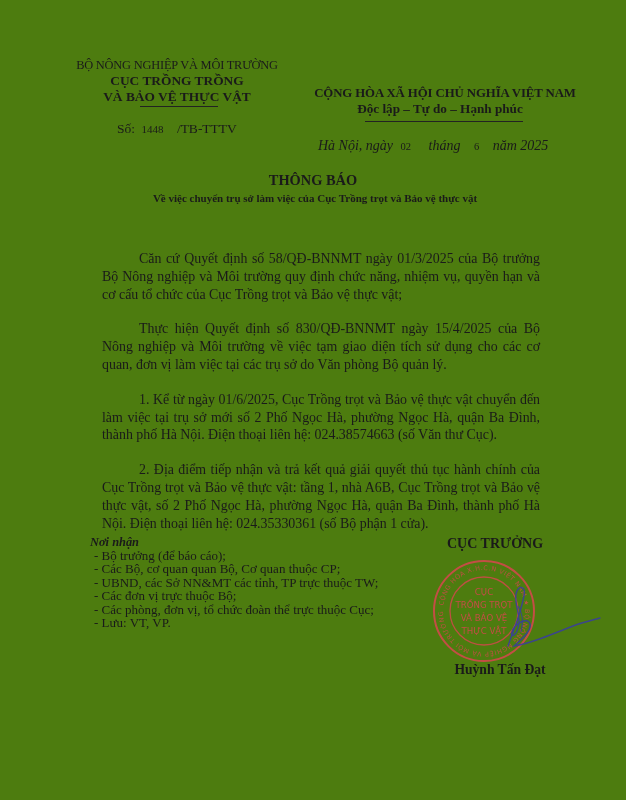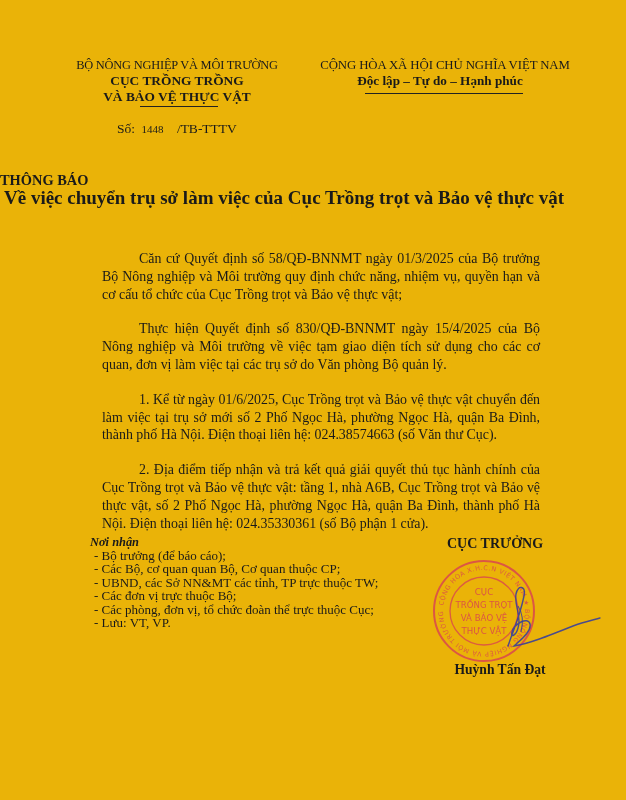--- a/index.html
+++ b/index.html
@@ -12,21 +12,21 @@
       height: 800px;
       position: relative;
       overflow: hidden;
       font-family: "Liberation Serif", "DejaVu Serif", serif;
       color: #1a1a1a;
     }
     .page {
       position: absolute;
       left: 0; top: 0;
       width: 626px; height: 800px;
-      background: #eab308;
+      background: #4d7c0f;
     }
     
     .hdr-left {
       position: absolute;
       left: 62px;
       top: 58px;
       width: 230px;
       text-align: center;
     }
     .hdr-left .ministry {
@@ -63,24 +63,25 @@
     
     .hdr-right {
       position: absolute;
       left: 305px;
       top: 58px;
       width: 280px;
       text-align: center;
     }
     .hdr-right .nation {
       font-size: 12.8px;
-      font-weight: normal;
+      font-weight: bold;
       white-space: nowrap;
       line-height: 15px;
       letter-spacing: -0.1px;
+      margin-top: 28px;
     }
     .hdr-right .motto {
       font-size: 13.2px;
       font-weight: bold;
       line-height: 16px;
       white-space: nowrap;
       margin-left: -10px;
     }
     .hdr-right .motto-underline {
       display: block;
@@ -109,29 +110,29 @@
       font-size: 10.5px;
       margin: 0 10px 0 10px;
     }
 
     
     .title-block {
       position: absolute;
       left: 0;
       top: 172px;
       width: 626px;
-      text-align: left;
+      text-align: center;
     }
     .title-block .title {
       font-size: 14.4px;
       font-weight: bold;
       line-height: 17px;
     }
     .title-block .subtitle {
-      font-size: 19px;
+      font-size: 11px;
       font-weight: bold;
       line-height: 18px;
       margin-left: 4px;
     }
 
     
     .body-text {
       position: absolute;
       left: 85px;
       top: 233px;
@@ -228,20 +229,27 @@
       <span>Số:</span>
       <span class="num">1448</span>
       <span>/TB-TTTV</span>
     </div>
   </div>
 
   <div class="hdr-right">
     <div class="nation">CỘNG HÒA XÃ HỘI CHỦ NGHĨA VIỆT NAM</div>
     <div class="motto">Độc lập – Tự do – Hạnh phúc</div>
     <span class="motto-underline"></span>
+    <div class="dateline">
+      <span>Hà Nội, ngày</span>
+      <span class="dnum">02</span>
+      <span>tháng</span>
+      <span class="mnum">6</span>
+      <span>năm 2025</span>
+    </div>
   </div>
 
   <div class="title-block">
     <div class="title">THÔNG BÁO</div>
     <div class="subtitle">Về việc chuyển trụ sở làm việc của Cục Trồng trọt và Bảo vệ thực vật</div>
   </div>
 
   <div class="body-text">
     <p>Căn cứ Quyết định số 58/QĐ-BNNMT ngày 01/3/2025 của Bộ trưởng Bộ Nông nghiệp và Môi trường quy định chức năng, nhiệm vụ, quyền hạn và cơ cấu tổ chức của Cục Trồng trọt và Bảo vệ thực vật;</p>
     <p>Thực hiện Quyết định số 830/QĐ-BNNMT ngày 15/4/2025 của Bộ Nông nghiệp và Môi trường về việc tạm giao diện tích sử dụng cho các cơ quan, đơn vị làm việc tại các trụ sở do Văn phòng Bộ quản lý.</p>

